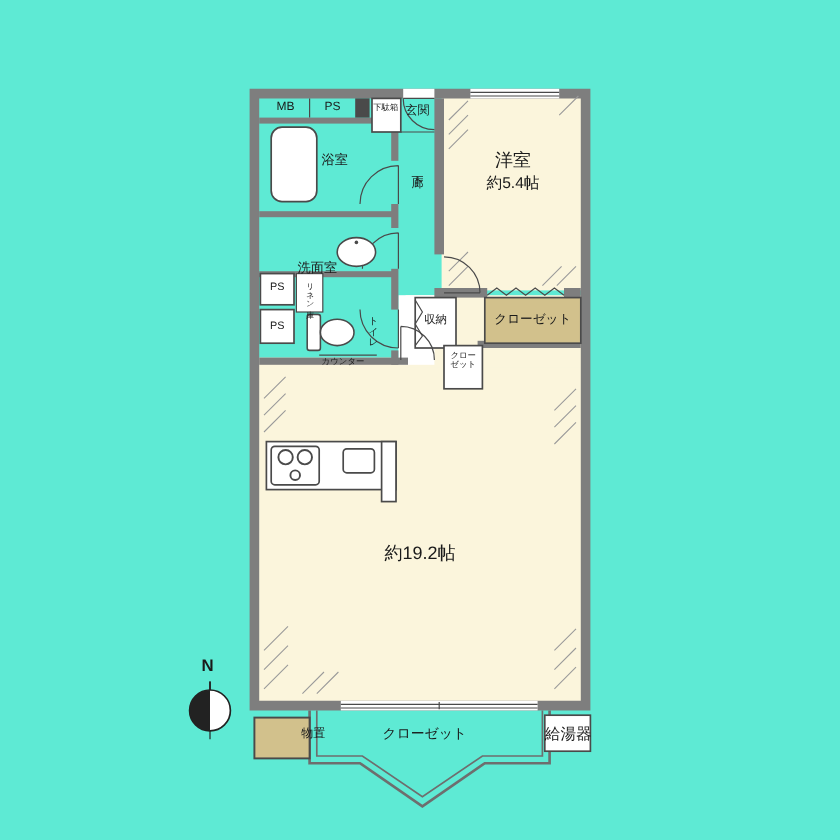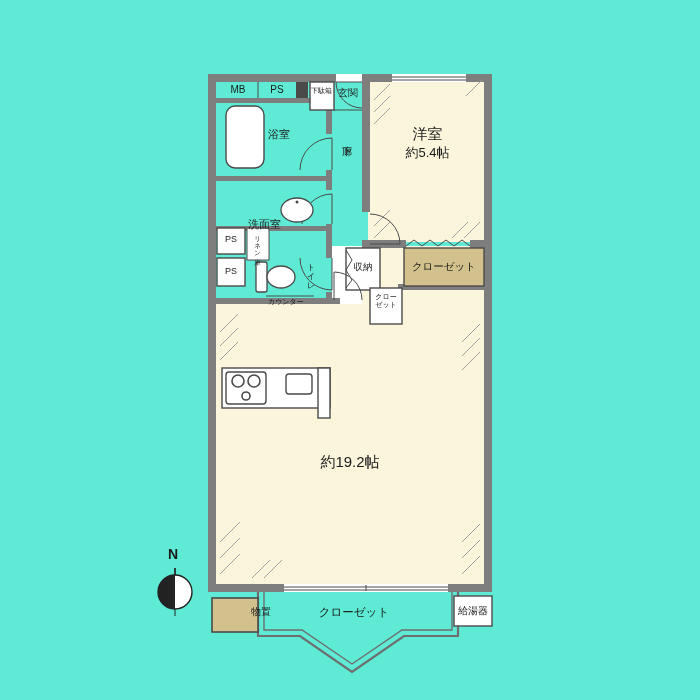--- a/index.html
+++ b/index.html
@@ -150,16 +150,16 @@
   </div>
   <div class="lbl ctr" style="left:380px;top:125px;width:95px;text-align:center;">
     <div style="font-size:15px;">洋室</div>
     <div style="font-size:13px;margin-top:4px;">約5.4帖</div>
   </div>
   <div class="lbl ctr" style="left:270px;top:448px;width:160px;">
     <div style="font-size:15px;margin-top:5px;">約19.2帖</div>
   </div>
   <div class="lbl ctr" style="left:212px;top:606px;width:46px;font-size:10px;margin-left:26px;">物置</div>
   <div class="lbl ctr" style="left:294px;top:606px;width:120px;font-size:11.5px;">クローゼット</div>
-  <div class="lbl ctr" style="left:454px;top:605px;width:38px;font-size:10px;">給湯器</div>
+  <div class="lbl ctr" style="left:454px;top:605px;width:38px;font-size:13px;">給湯器</div>
   <div class="lbl" style="left:168px;top:546px;font-size:14px;font-weight:bold;">N</div>
 
 </div>
 
 </body></html>

